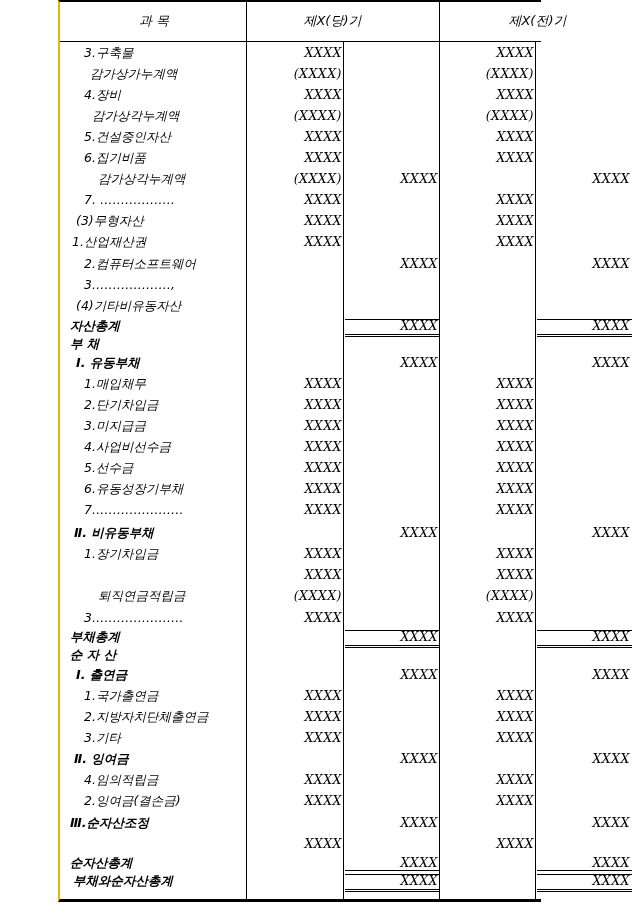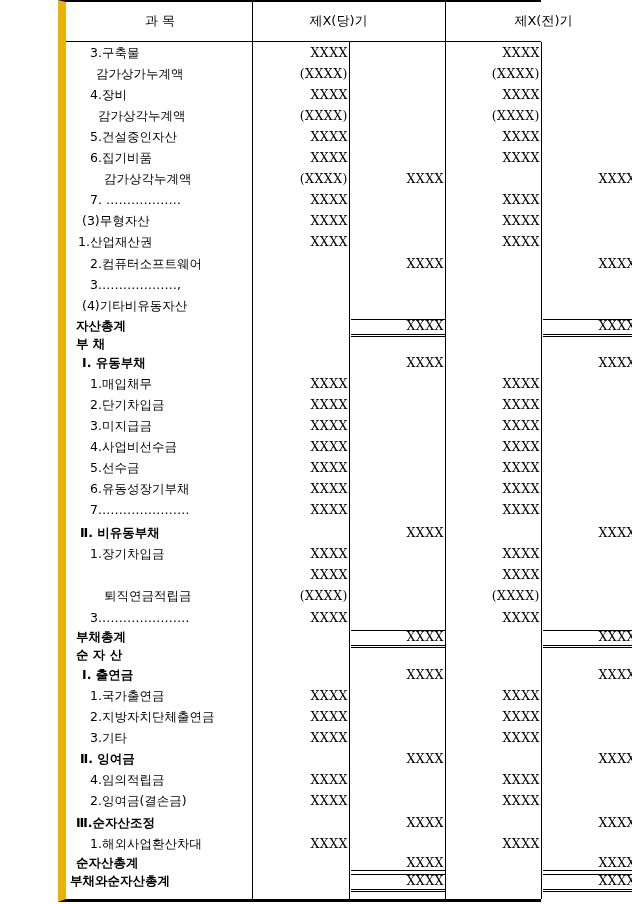--- a/index.html
+++ b/index.html
@@ -1,20 +1,20 @@
 <!DOCTYPE html>
 <html><head>
 <meta charset="utf-8">
 <style>
   html, body { margin: 0; padding: 0; background: #ffffff; }
   body { width: 632px; height: 904px; position: relative; overflow: hidden;
          font-family: "DejaVu Sans", sans-serif; color: #000; }
   .sheet { position: absolute; left: 58px; top: 0; width: 483px; height: 902px;
-           border-left: 8px solid #eab308; border-top: 2px solid #000; border-bottom: 3px solid #000;
-           box-sizing: border-box; }
+           border-left: 2px solid #eab308; border-top: 2px solid #000; border-bottom: 3px solid #000;
+           box-sizing: border-box; font-style: italic; }
   .vline { position: absolute; top: 0; bottom: 0; width: 0; border-left: 1px solid #000; }
   .vsub  { position: absolute; top: 40px; bottom: 0; width: 0; border-left: 1px solid #000; }
   .hline { position: absolute; left: 0; right: 0; height: 0; border-top: 1px solid #000; }
   .hdr { position: absolute; top: 0; height: 40px; line-height: 38px; text-align: center;
          font-size: 13px; }
   .row { position: absolute; left: 0; width: 574px; height: 21px; }
   .lbl { position: absolute; top: 0; left: 0; height: 21px; line-height: 21px; font-size: 12.5px;
          white-space: nowrap; }
   .lbl.bold { font-weight: bold; }
   .val { position: absolute; top: 0; height: 21px; line-height: 21px; font-size: 12.5px;
@@ -306,37 +306,36 @@
         <div class="val c4"></div>
       </div>
       <div class="row" style="top: 810px;">
         <div class="lbl bold" style="left: 10px;">Ⅲ.순자산조정</div>
         <div class="val c1"></div>
         <div class="val c2">XXXX</div>
         <div class="val c3"></div>
         <div class="val c4">XXXX</div>
       </div>
       <div class="row" style="top: 831px;">
-        <div class="lbl" style="left: 24px;">1.해외사업환산차대</div>
         <div class="val c1">XXXX</div>
         <div class="val c2"></div>
         <div class="val c3">XXXX</div>
         <div class="val c4"></div>
       </div>
       <div class="row" style="top: 850px;">
         <div class="lbl bold" style="left: 10px;">순자산총계</div>
         <div class="box b2" style="top: 18px; height: 0px; border-bottom: none;"></div>
         <div class="box b4" style="top: 18px; height: 0px; border-bottom: none;"></div>
         <div class="val c1"></div>
         <div class="val c2">XXXX</div>
         <div class="val c3"></div>
         <div class="val c4">XXXX</div>
       </div>
       <div class="row" style="top: 868px;">
-        <div class="lbl bold" style="left: 4px;">부채와순자산총계</div>
+        <div class="lbl bold" style="left: 13px;">부채와순자산총계</div>
         <div class="box b2" style="top: 4px;"></div>
         <div class="box b4" style="top: 4px;"></div>
         <div class="val c1"></div>
         <div class="val c2">XXXX</div>
         <div class="val c3"></div>
         <div class="val c4">XXXX</div>
       </div>
     </div>
 </div>
 

